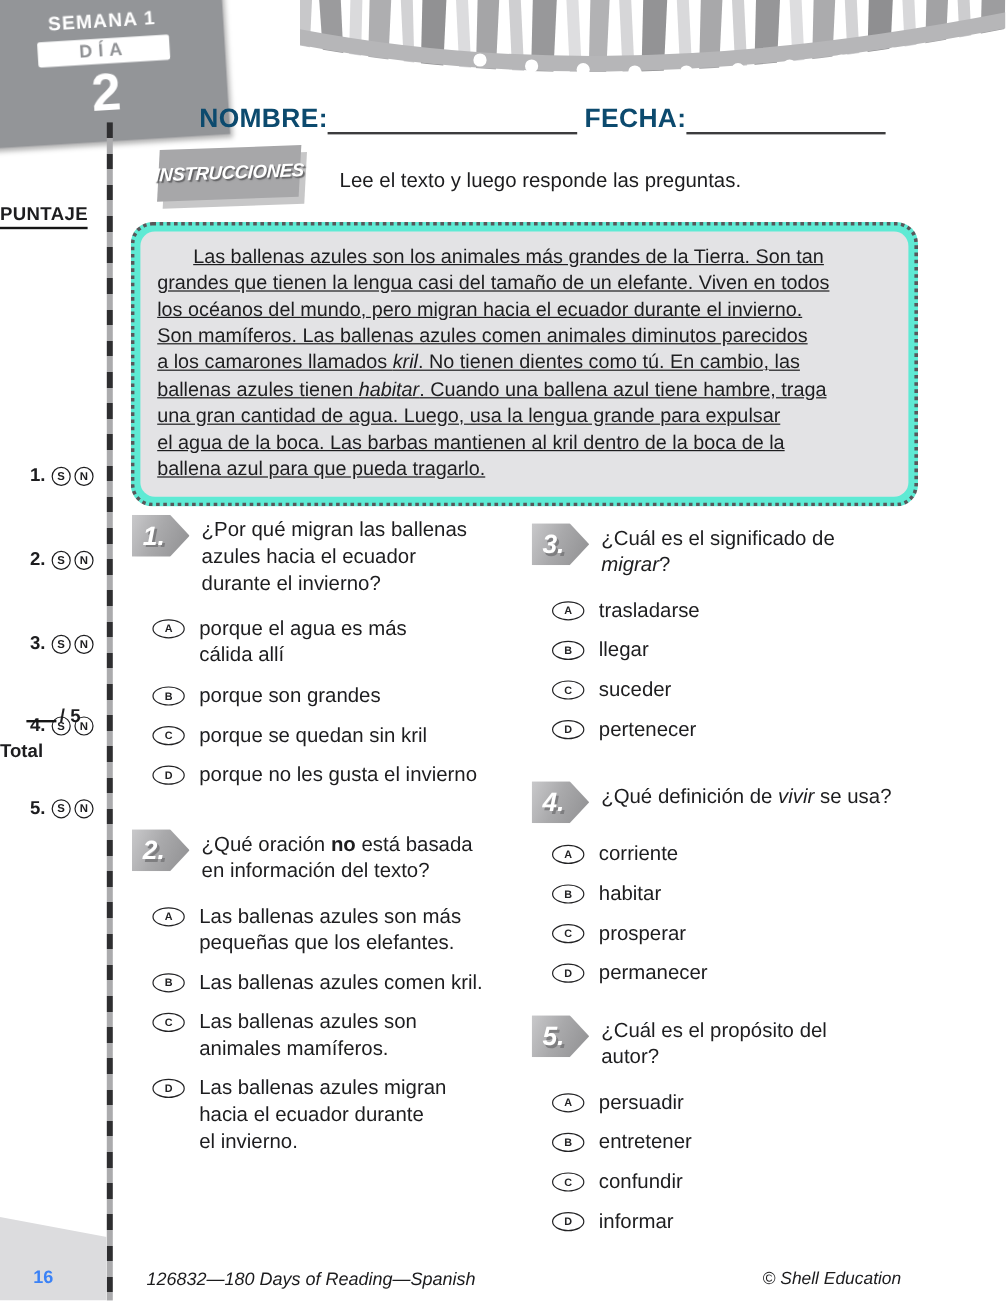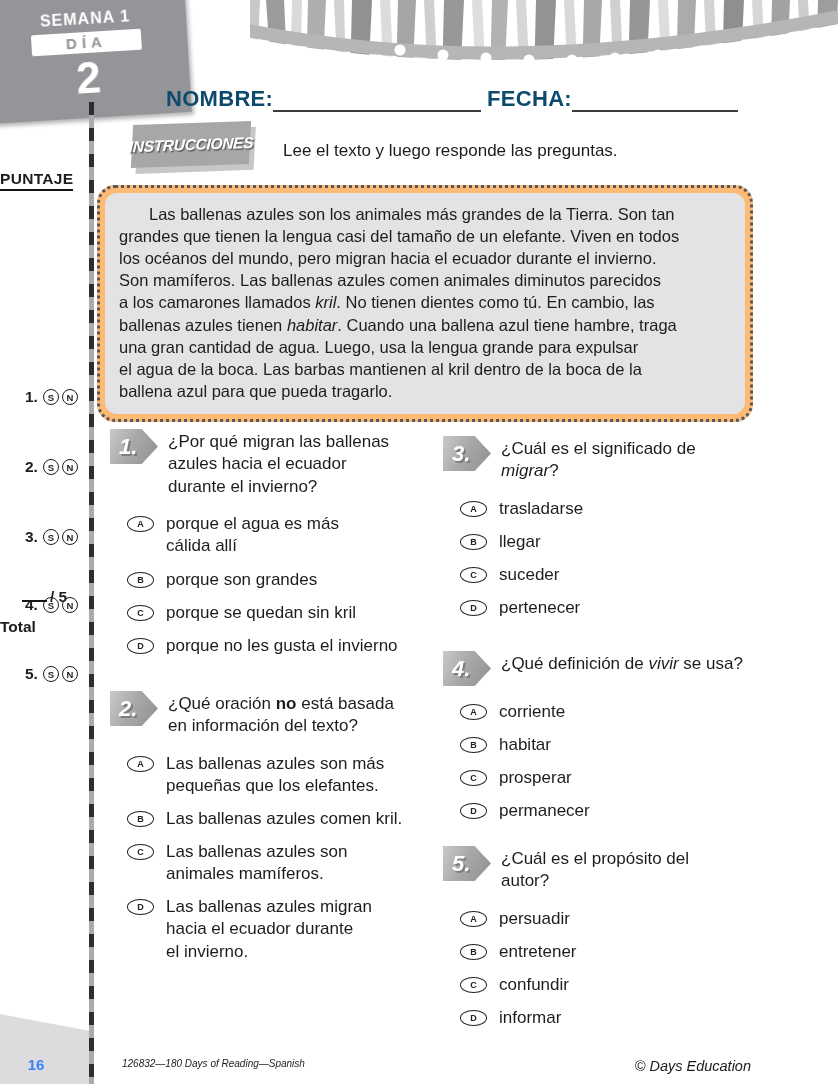--- a/index.html
+++ b/index.html
@@ -48,22 +48,22 @@
   .score-item{position:absolute;left:25px;display:flex;align-items:center;gap:3px;}
   .score-item .num{font-weight:bold;font-size:15.5px;margin-right:2px;}
   .sn-circle{width:16px;height:16px;border:1.6px solid #1c1c1e;border-radius:50%;
     display:flex;align-items:center;justify-content:center;
     font-size:9.5px;font-weight:bold;color:#1c1c1e;box-sizing:border-box;background:#fff;}
   .score-total{position:absolute;left:0;top:426px;width:100%;text-align:center;font-weight:bold;font-size:15.5px;}
   .score-total .blank{display:inline-block;width:25px;border-bottom:2px solid #161616;height:14px;margin-right:3px;}
   .total-label{position:absolute;left:0;top:458px;width:100%;font-weight:bold;font-size:15.5px;}
   
   .passage-outer{
-    position:absolute;left:97px;top:185px;width:656px;box-sizing:border-box;
-    border:3.5px dotted #57575a;border-radius:18px;background:#fdba74;padding:5px;
+    position:absolute;left:109px;top:185px;width:656px;box-sizing:border-box;
+    border:3.5px dotted #57575a;border-radius:18px;background:#5eead4;padding:5px;text-decoration:underline;
   }
   .passage-inner{background:#e3e3e5;border-radius:12px;padding:10px 12px 12px 14px;}
   .passage-text{
     margin:0;font-size:16.5px;line-height:1.34;color:#1d1d1f;
     white-space:pre-line;text-indent:30px;
   }
   .it{font-style:italic;}
   .bd{font-weight:bold;}
   
   .question{position:absolute;width:330px;}
@@ -90,21 +90,21 @@
   .q2{left:110px;top:691px;}
   .q3{left:443px;top:436px;}
   .q4{left:443px;top:651px;width:360px;}
   .q5{left:443px;top:846px;}
   
   .page-tab{
     position:absolute;left:0;top:1008px;width:89px;height:76px;background:#dcdcde;
     clip-path:polygon(0 8%,100% 30%,100% 100%,0 100%);
   }
   .page-number{position:absolute;left:0px;top:1056px;width:72px;text-align:center;font-weight:bold;font-size:15px;color:#3b82f6;}
-  .book-info{position:absolute;left:122px;top:1058px;font-style:italic;font-size:10px;color:#1b1b1d;}
+  .book-info{position:absolute;left:122px;top:1058px;font-style:italic;font-size:15px;color:#1b1b1d;}
   .copyright{position:absolute;right:87px;top:1058px;font-style:italic;font-size:14.5px;color:#1b1b1d;}
 </style>
 </head>
 <body>
 
 <div class="page">
 
   <svg class="stripes" viewBox="0 0 588 95" preserveAspectRatio="none" aria-hidden="true">
     <g>
       <polygon points="0,0 10,0 6,85 -4,85" fill="#c8c8ca"></polygon>
@@ -357,15 +357,15 @@
       <div class="option">
         <span class="opt-letter">D</span>
         <span class="opt-text">informar</span>
       </div>
     </div>
   </div>
 
   <div class="page-tab"></div>
   <div class="page-number">16</div>
   <div class="book-info">126832—180 Days of Reading—Spanish</div>
-  <div class="copyright">© Days Education</div>
+  <div class="copyright">© Shell Education</div>
 
 </div>
 
 </body></html>

